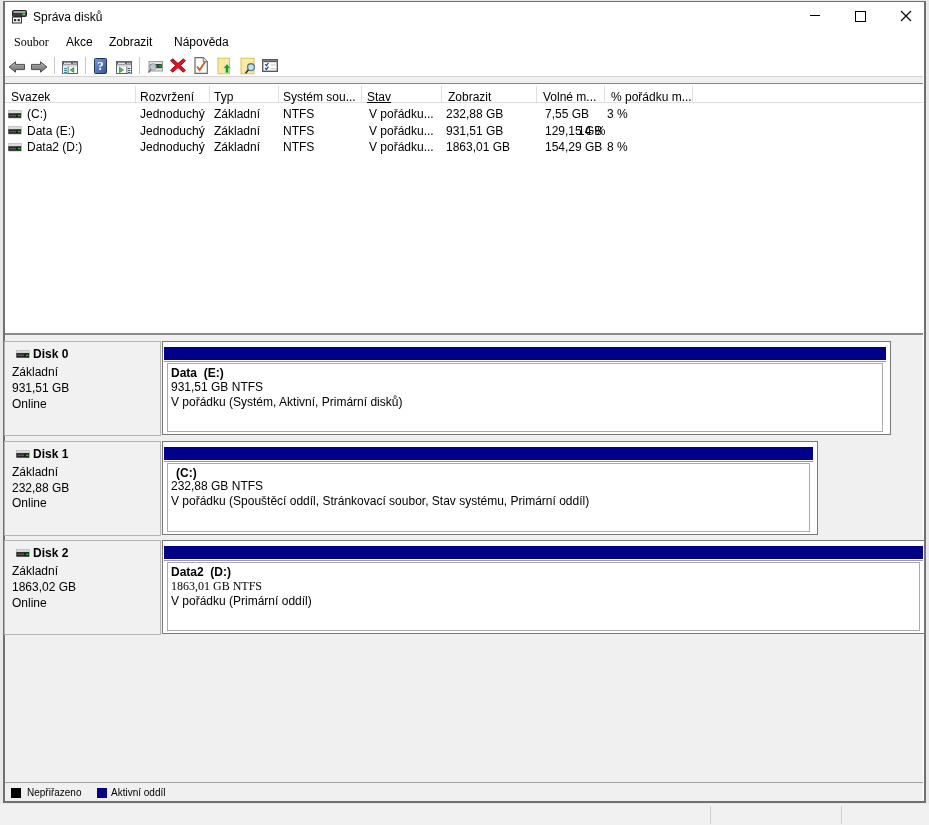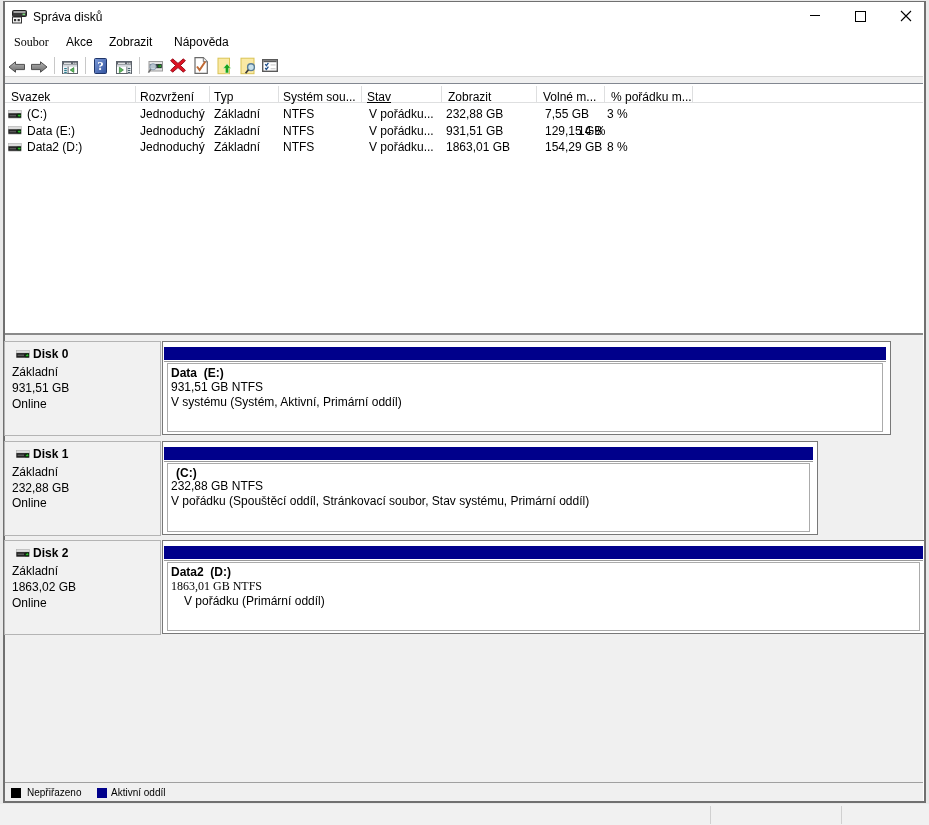--- a/index.html
+++ b/index.html
@@ -230,21 +230,21 @@
 <div class="t" style="left:12px;top:382px;">931,51 GB</div>
 <div class="t" style="left:12px;top:397.5px;">Online</div>
 
 <div class="abs" style="left:162px;top:341px;width:727px;height:92px;background:#ffffff;border:1px solid #787878;">
   <div class="abs" style="left:1px;right:4px;top:5px;height:13px;background:#00008b;"></div>
   <div class="abs" style="left:1px;right:4px;top:19px;height:1px;background:#9a9a9a;"></div>
   <div class="abs" style="left:4px;right:7px;top:21px;bottom:2px;border:1px solid #ababab;background:#fff;"></div>
 </div>
 <div class="t" style="left:171px;top:367px;"><b>Data&nbsp; (E:)</b></div>
 <div class="t" style="left:171px;top:380.8px;">931,51 GB NTFS</div>
-<div class="t" style="left:171px;top:395.8px;">V systému (Systém, Aktivní, Primární oddíl)</div>
+<div class="t" style="left:171px;top:395.8px;">V pořádku (Systém, Aktivní, Primární disků)</div>
 
 <div class="abs" style="left:4px;top:441px;width:155px;height:92.5px;background:#f1f1f1;border:1px solid #b4b4b4;"></div>
 <svg class="abs" style="left:16px;top:450px;" width="14" height="9" viewBox="0 0 14 9">
   <rect x="0.3" y="0.3" width="13" height="2.8" fill="#dcdcdc" stroke="#b0b0b0" stroke-width="0.6"></rect>
   <rect x="0.3" y="3.1" width="13" height="4.6" fill="#1d1d1d"></rect>
   <rect x="1.5" y="4.5" width="6.5" height="1.6" fill="#585858"></rect>
   <rect x="9.3" y="3.5" width="3.6" height="3.8" fill="#0d2e0d"></rect>
   <path d="M9.9 5.4 L12 5.4 M11.2 4.5 L12.1 5.4 L11.2 6.3" stroke="#2fd42f" stroke-width="0.9" fill="none"></path>
 </svg>
 <div class="t" style="left:33px;top:448.3px;"><b>Disk 1</b></div>
@@ -274,21 +274,21 @@
 <div class="t" style="left:12px;top:580.5px;">1863,02 GB</div>
 <div class="t" style="left:12px;top:596.5px;">Online</div>
 
 <div class="abs" style="left:162px;top:540px;width:761px;height:92px;background:#ffffff;border:1px solid #787878;">
   <div class="abs" style="left:1px;right:1px;top:5px;height:13px;background:#00008b;"></div>
   <div class="abs" style="left:1px;right:1px;top:19px;height:1px;background:#9a9a9a;"></div>
   <div class="abs" style="left:4px;right:4px;top:21px;bottom:2px;border:1px solid #ababab;background:#fff;"></div>
 </div>
 <div class="t" style="left:171px;top:566px;"><b>Data2&nbsp; (D:)</b></div>
 <div class="t" style="left:171px;top:579.8px;font-family:Liberation Serif, serif;">1863,01 GB NTFS</div>
-<div class="t" style="left:184px;top:594.8px;">V pořádku (Primární oddíl)</div>
+<div class="t" style="left:171px;top:594.8px;">V pořádku (Primární oddíl)</div>
 
 <div class="abs" style="left:5px;top:782px;width:918px;height:1px;background:#a0a0a0;"></div>
 <div class="abs" style="left:11px;top:788px;width:10px;height:10px;background:#000;"></div>
 <div class="t2" style="left:27px;top:787px;">Nepřiřazeno</div>
 <div class="abs" style="left:97px;top:788px;width:10px;height:10px;background:#00008b;"></div>
 <div class="t2" style="left:111px;top:787px;">Aktivní oddíl</div>
 
 <div class="abs" style="left:0px;top:804px;width:929px;height:21px;background:#f1f1f1;"></div>
 <div class="abs" style="left:710px;top:806px;width:1px;height:18px;background:#d0d0d0;"></div>
 <div class="abs" style="left:841px;top:806px;width:1px;height:18px;background:#d0d0d0;"></div>

